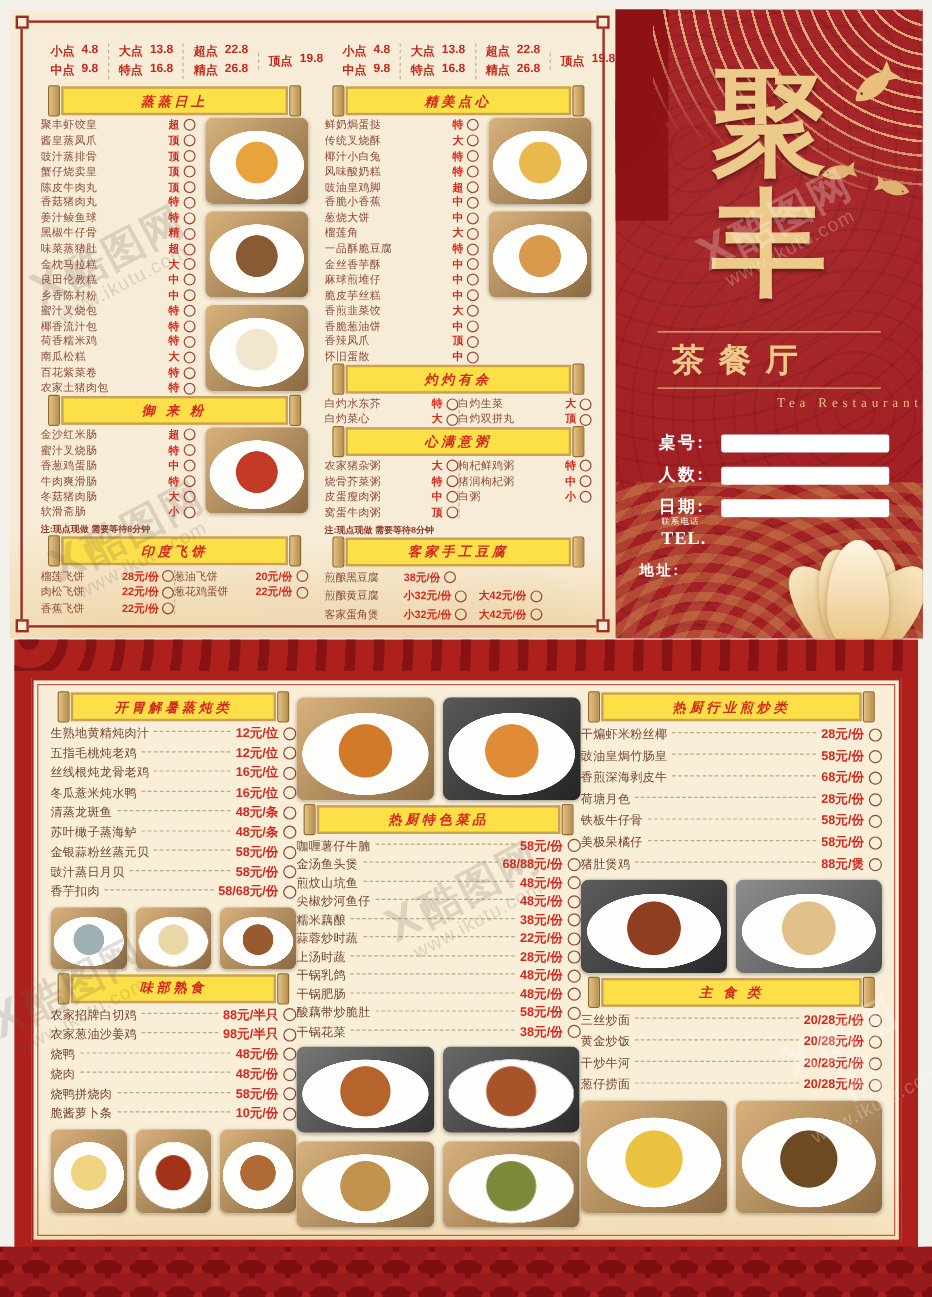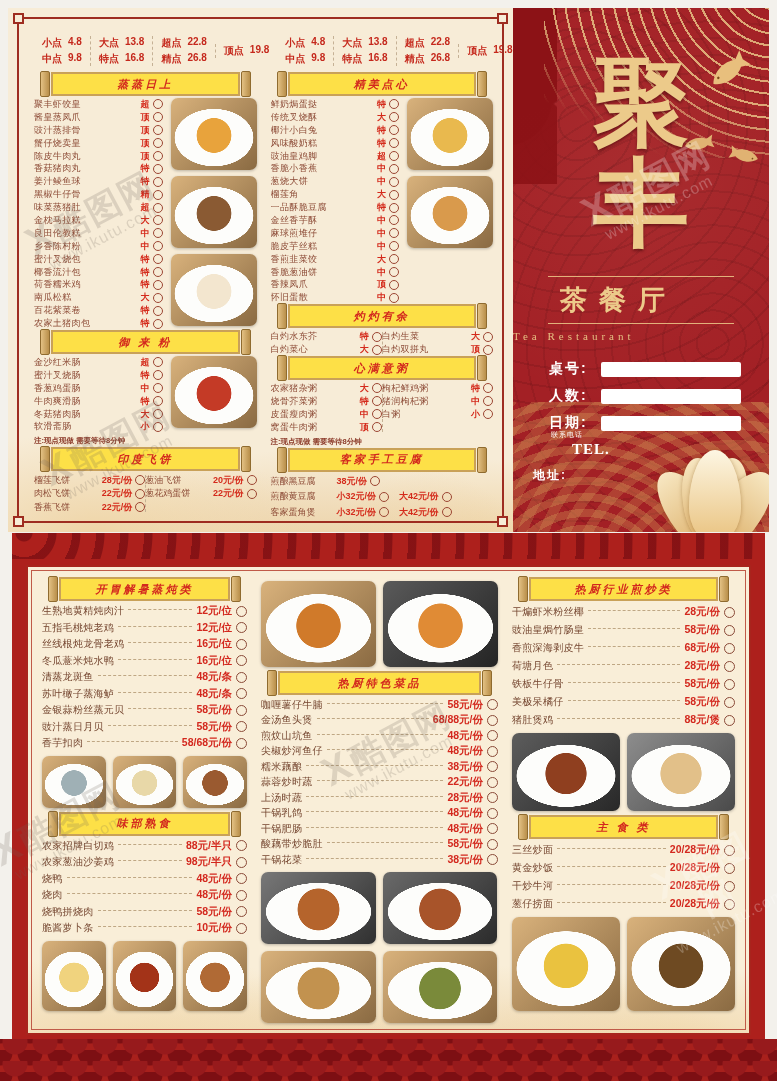--- a/index.html
+++ b/index.html
@@ -75,29 +75,29 @@
   .cover-waves{position:absolute;top:0;right:0;width:225px;height:150px;
      background:repeating-radial-gradient(circle at 104% -22%, transparent 0 10px, rgba(236,202,138,.8) 10px 12px);
      -webkit-mask:linear-gradient(205deg,#000 45%,transparent 78%);mask:linear-gradient(205deg,#000 45%,transparent 78%);}
   .fish{position:absolute;}
   .v-title{position:absolute;top:46px;left:0;right:0;text-align:center;z-index:2;}
   .v-char{font-family:"Liberation Serif",serif;font-weight:bold;font-size:96px;line-height:1.04;
      color:#ecca8a;text-shadow:0 2px 3px rgba(60,5,8,.5);}
   .sub-wrap{position:absolute;top:268px;left:50%;transform:translateX(-50%);width:186px;text-align:left;
      border-top:1px solid rgba(236,202,138,.85);border-bottom:1px solid rgba(236,202,138,.85);padding:5px 0;z-index:2;}
   .sub-cn{font-size:27px;font-weight:bold;letter-spacing:12px;padding-left:12px;color:#ecca8a;}
-  .sub-en{position:absolute;top:322px;left:0;right:0;text-align:left;font-size:11px;letter-spacing:4px;
+  .sub-en{position:absolute;top:322px;left:0;right:0;text-align:right;font-size:11px;letter-spacing:4px;
      color:#e7c183;font-family:"Liberation Serif",serif;z-index:2;}
   .fields{position:absolute;top:352px;left:36px;right:28px;z-index:2;}
   .field{display:flex;align-items:center;margin-bottom:9px;}
   .f-label{font-size:14px;font-weight:bold;color:#fff;letter-spacing:2px;width:52px;flex:none;}
   .f-box{flex:1;height:15px;background:#fff;border-radius:2px;}
   .telblk{position:absolute;top:422px;left:38px;color:#fff;z-index:2;}
   .tel-s{font-size:7px;letter-spacing:1px;display:block;}
-  .tel-b{font-size:15px;font-weight:bold;font-family:"Liberation Serif",serif;letter-spacing:1px;margin-left:21px;}
+  .tel-b{font-size:15px;font-weight:bold;font-family:"Liberation Serif",serif;letter-spacing:1px;}
   .addr{position:absolute;top:459px;left:20px;font-size:12px;font-weight:bold;color:#fff;letter-spacing:2px;z-index:2;}
   .cover-bottom-waves{position:absolute;left:0;right:0;bottom:0;height:130px;background:
      repeating-radial-gradient(circle at 28% 150%, rgba(218,168,92,.30) 0 8px, transparent 8px 16px),
      repeating-radial-gradient(circle at 86% 160%, rgba(218,168,92,.24) 0 10px, transparent 10px 20px);}
   .lotus{position:absolute;right:-6px;bottom:-10px;width:120px;height:100px;z-index:2;}
   .lotus i{position:absolute;bottom:0;left:50%;width:46px;height:86px;background:linear-gradient(#f7e7c2,#dcae66);
      border-radius:50% 50% 46% 46%/62% 62% 38% 38%;transform-origin:50% 100%;box-shadow:0 0 4px rgba(120,70,10,.4);}
   .lotus i:nth-child(1){transform:translateX(-50%) rotate(-38deg);}
   .lotus i:nth-child(2){transform:translateX(-50%) rotate(-13deg);}
   .lotus i:nth-child(3){transform:translateX(-50%) rotate(13deg);}
@@ -107,21 +107,21 @@
   .bs{position:absolute;left:0;top:533px;width:777px;height:548px;}
   .sheet{position:absolute;left:12px;right:12px;top:0;bottom:0;background:#ad201c;}
   .sheet:before{content:'';position:absolute;left:0;right:0;top:0;height:26px;background:
      repeating-radial-gradient(circle at 12px 0px, rgba(125,15,19,.8) 0 8px, transparent 9px 24px);}
   .sheet:after{content:'';position:absolute;left:-12px;right:-12px;bottom:0;height:42px;background-color:#a8201c;background-image:
      radial-gradient(circle at 15px 3px, #971a1c 12px, transparent 13px),
      radial-gradient(circle at 15px 3px, #7d0f13 12px, transparent 13px);
      background-size:30px 22px;background-position:0 0,15px 11px;background-repeat:repeat;}
   .inner{position:absolute;left:26px;right:26px;top:32px;bottom:46px;background:#f9eed8;border:2px solid #a8251d;overflow:hidden;}
   .inner-line{position:absolute;inset:3px;border:1px solid #c05a48;pointer-events:none;z-index:3;}
-  .bcols{position:absolute;inset:10px 14px;display:flex;gap:14px;z-index:2;}
+  .bcols{position:absolute;inset:10px 14px;display:flex;z-index:2;}
   .bcol{display:flex;flex-direction:column;min-width:0;}
   .bcolA{flex:0 0 205px;}.bcolB{flex:0 0 237px;}.bcolC{flex:1;}
   .b-row{display:flex;align-items:center;font-size:10px;}
   .bcolA .b-row{height:16.5px;}.bcolB .b-row{height:15.5px;}.bcolC .b-row{height:18px;}
   .b-name{color:#74452f;white-space:nowrap;overflow:hidden;flex:none;letter-spacing:.3px;}
   .leader{flex:1;border-bottom:1px dashed #bfa784;margin:0 4px 3px 4px;min-width:8px;}
   .b-price{color:#d3281e;font-weight:bold;flex:none;font-size:10.5px;}
   .b-row .ring{width:9px;height:9px;margin-left:4px;border-color:#8a4a38;}
   .ph-row{display:flex;gap:7px;flex:none;margin:4px 0;}
   .ph-row .photo{flex:1;}

